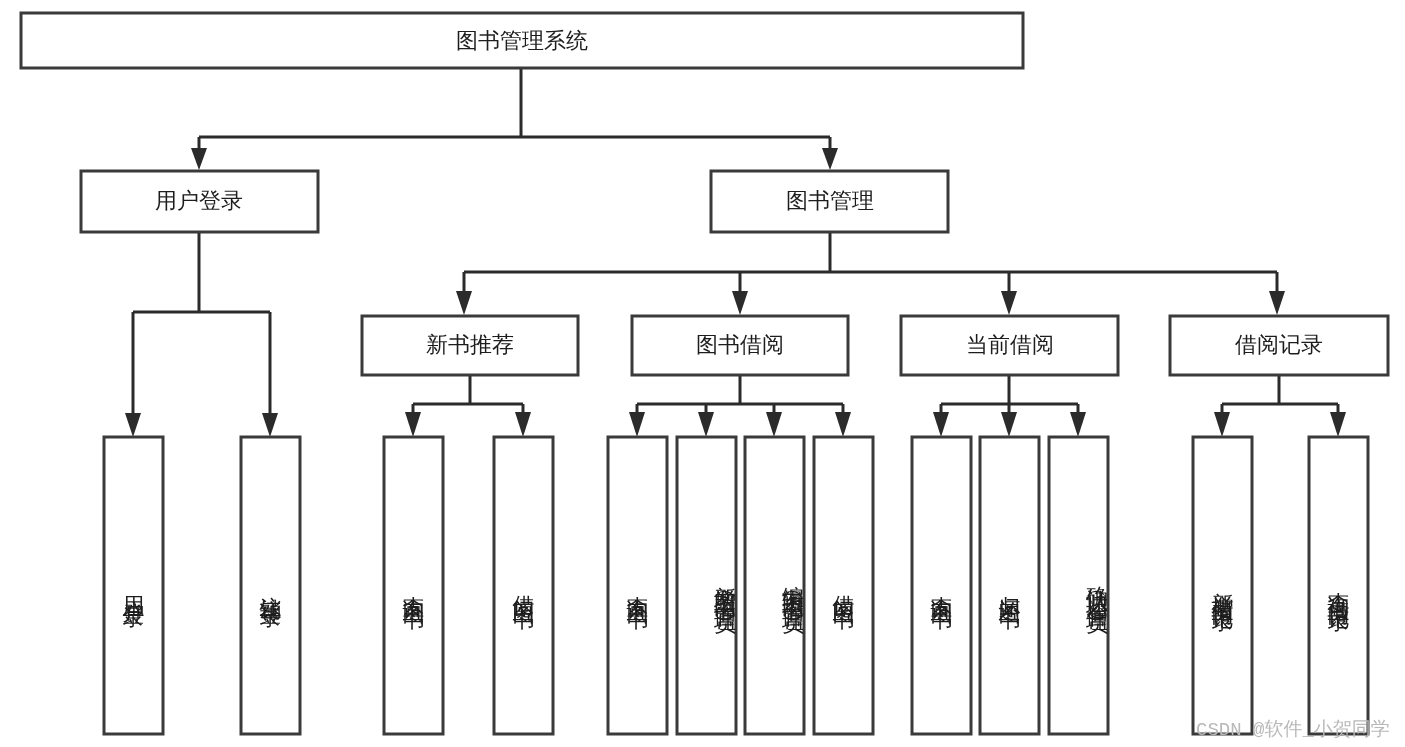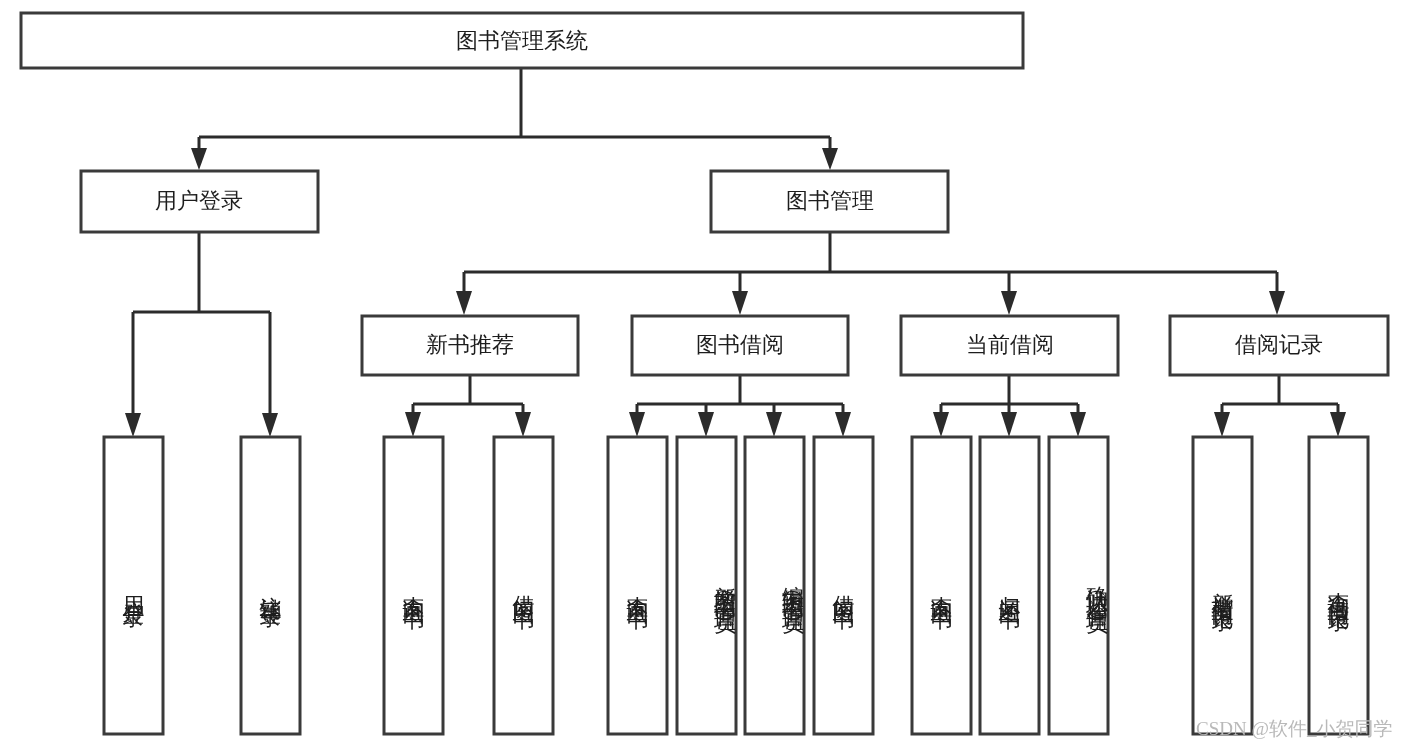--- a/index.html
+++ b/index.html
@@ -61,21 +61,21 @@
     letter-spacing: 4px;
     display: flex;
     align-items: center;
     justify-content: center;
     text-align: center;
     pointer-events: none;
     user-select: none;
   }
   .watermark {
     position: absolute;
-    font-family: Liberation Serif, serif;
+    font-family: Liberation Mono, monospace;
     font-size: 19px;
     color: #b9b9b9;
     white-space: nowrap;
   }
 </style>
 </head>
 <body>
 
 <div id="diagram-root">
 

